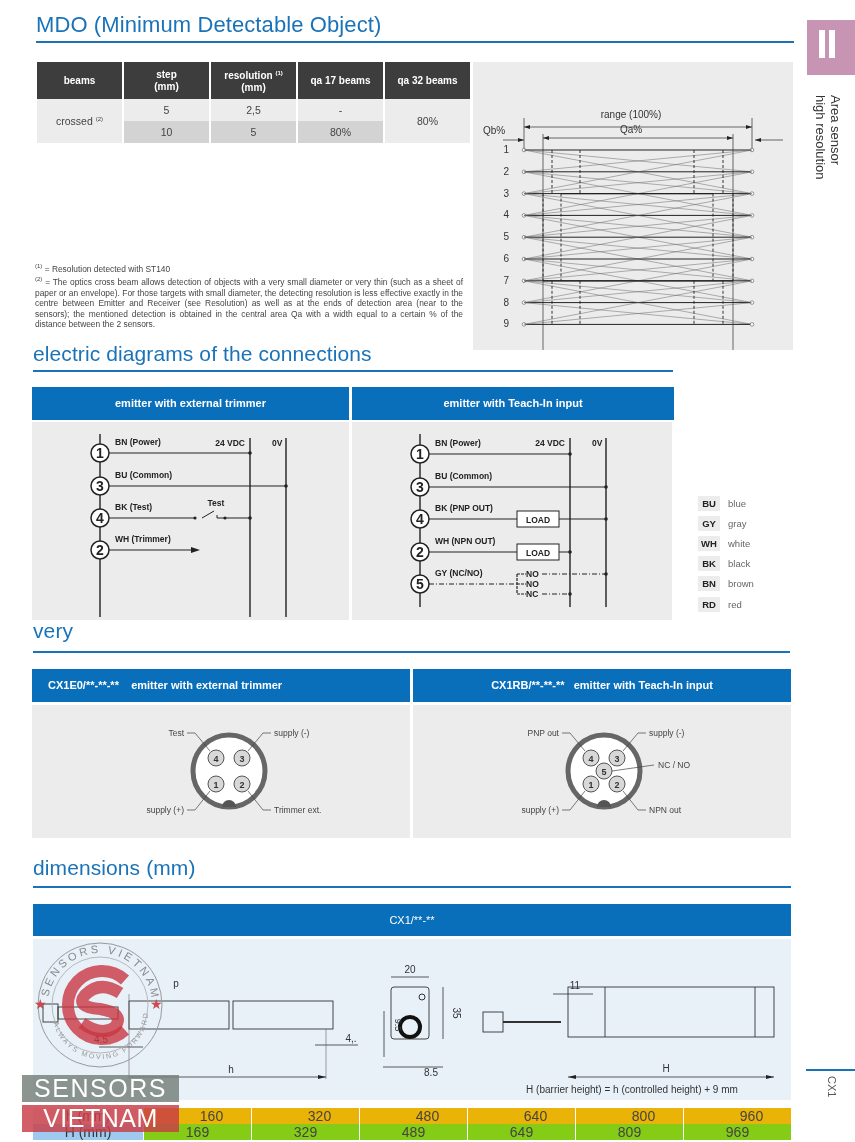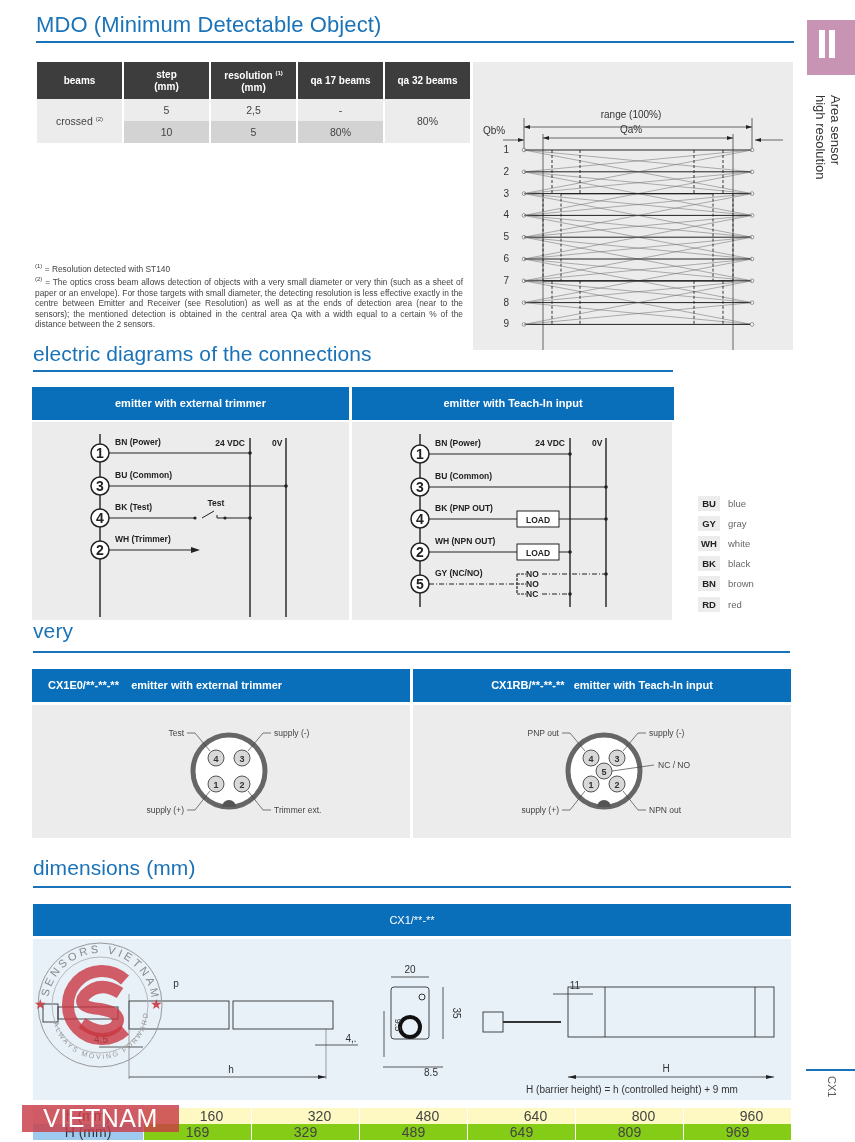--- a/index.html
+++ b/index.html
@@ -40,21 +40,21 @@
   .legend .row { display: flex; align-items: center; height: 20.2px; }
   .legend .code { width: 22px; height: 15px; background: #ececec; font-weight: bold; color: #222; text-align: center; line-height: 15px; margin-right: 8px; margin-left: 6px; }
   .legend .name { color: #666; }
 
   
   .dim-table { position: absolute; left: 33px; top: 1108px; width: 758px; font-size: 14px; color: #444; }
   .dim-row { display: flex; height: 16px; }
   .dim-row .lbl { width: 110px; text-align: center; line-height: 16px; }
   .dim-row .cell { flex: 1; text-align: center; line-height: 16px; border-left: 1px solid #fff; }
   .dim-row.r1 .lbl { background: #ececec; }
-  .dim-row.r1 .cell { background: #fef9c3; padding-left: 28px; }
+  .dim-row.r1 .cell { background: #eab308; padding-left: 28px; }
   .dim-row.r2 .lbl { background: #9fcaf0; color: #333; }
   .dim-row.r2 .cell { background: #84cc16; }
   .dim-row .cell:first-of-type { flex: 0 0 92px; text-align: left; padding-left: 16px; }
 
   
   .wm-box1 { position: absolute; left: 22px; top: 1075px; width: 157px; height: 27px; background: rgba(120,130,125,0.85); color: #fff; font-size: 25px; letter-spacing: 1.5px; text-align: center; line-height: 27px; }
   .wm-box2 { position: absolute; left: 22px; top: 1105px; width: 157px; height: 27px; background: rgba(200,60,70,0.82); color: #fff; font-size: 25px; letter-spacing: 0.5px; text-align: center; line-height: 27px; }
 </style>
 </head>
 <body>
@@ -457,14 +457,15 @@
     </defs>
     <circle cx="70" cy="70" r="62" fill="none" stroke="#999" stroke-width="1"></circle>
     <circle cx="70" cy="70" r="48" fill="none" stroke="#aaa" stroke-width="0.8"></circle>
     <text font-size="11" fill="#888" letter-spacing="3" font-family="Liberation Sans, sans-serif"><textPath href="#ringTop" startOffset="8">SENSORS VIETNAM</textPath></text>
     <text font-size="7" fill="#999" letter-spacing="2" font-family="Liberation Sans, sans-serif"><textPath href="#ringBot" startOffset="12">ALWAYS MOVING FORWARD</textPath></text>
     <path d="M 95 45 A 34 34 0 1 0 95 95" fill="none" stroke="rgba(200,55,65,0.8)" stroke-width="12"></path>
     <path d="M 90 58 Q 70 45 55 60 Q 45 72 70 74 Q 95 78 85 92 Q 72 102 52 88" fill="none" stroke="rgba(200,55,65,0.8)" stroke-width="12"></path>
     <text x="4" y="74" font-size="14" fill="rgba(200,55,65,0.9)">★</text>
     <text x="120" y="74" font-size="14" fill="rgba(200,55,65,0.9)">★</text>
   </svg>
+  <div class="wm-box1">SENSORS</div>
   <div class="wm-box2">VIETNAM</div>
 </div>
 
 </body></html>

